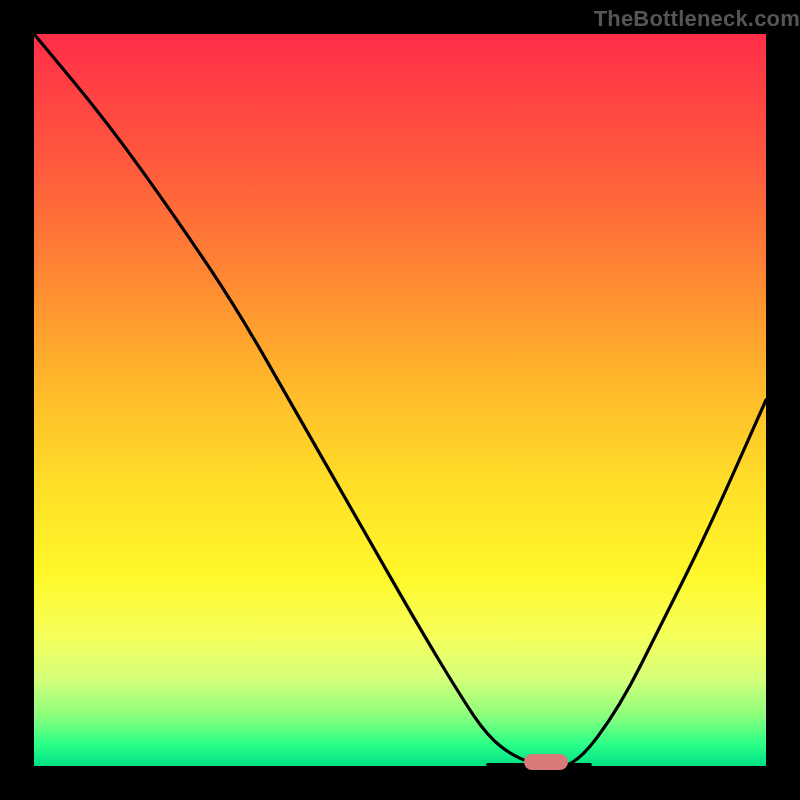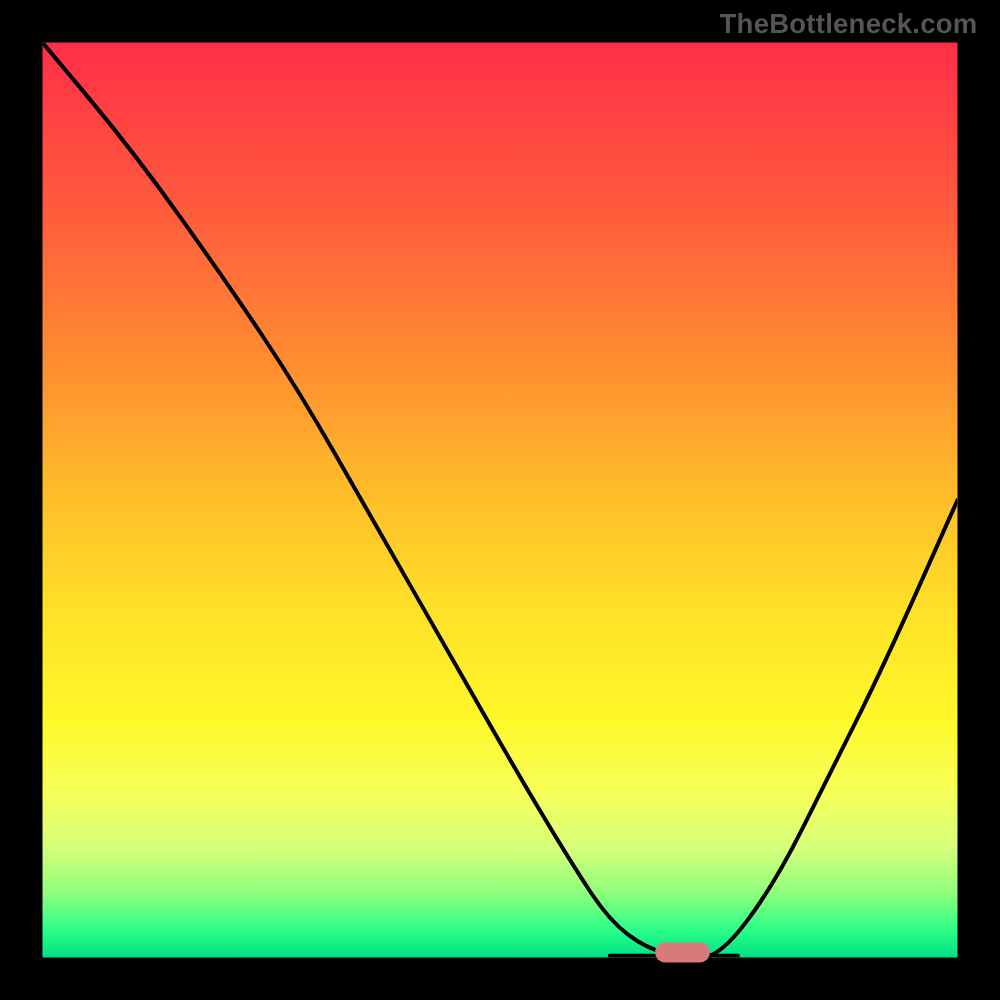--- a/index.html
+++ b/index.html
@@ -13,21 +13,21 @@
   }
   .outer {
     position: relative;
     width: 800px;
     height: 800px;
     background: #000;
   }
   .watermark {
     position: absolute;
     top: 6px;
-    right: 18px;
+    right: 0;
     color: #555;
     font-size: 22px;
     font-weight: 600;
     letter-spacing: 0.2px;
     text-align: center;
   }
   .plot {
     position: absolute;
     left: 34px;
     top: 34px;

